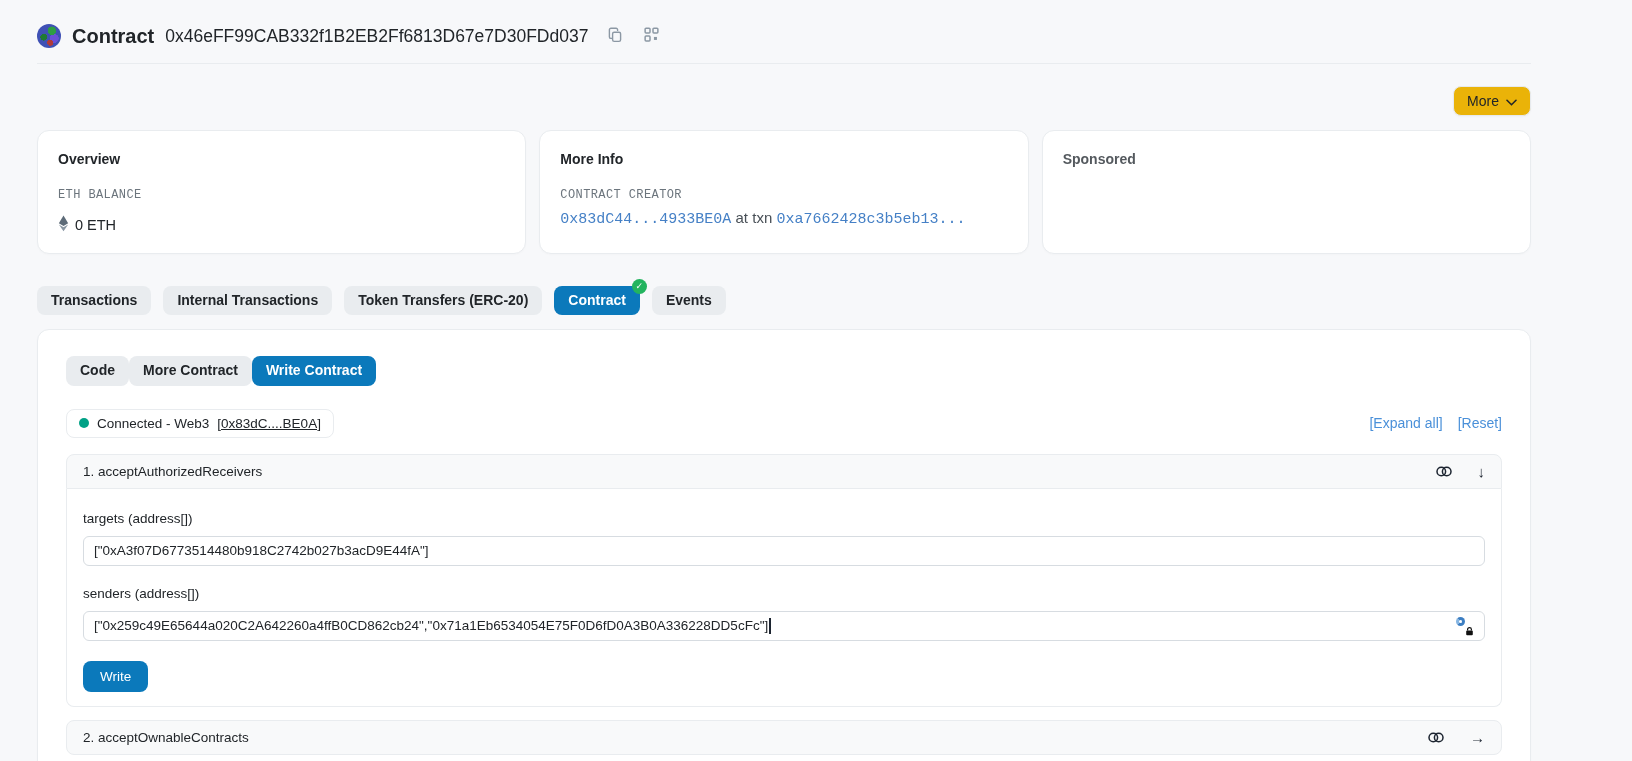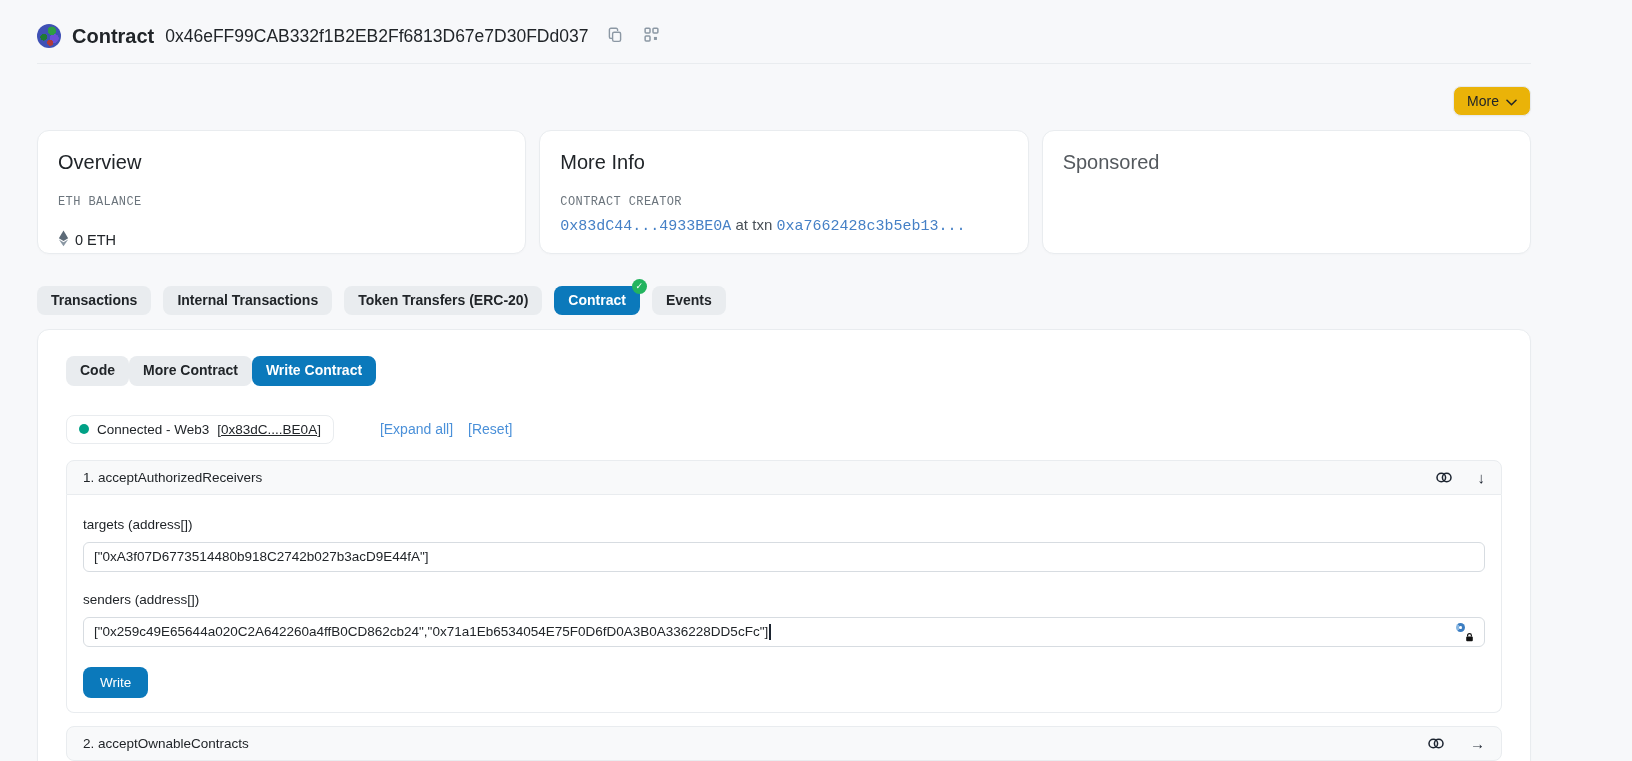--- a/index.html
+++ b/index.html
@@ -33,41 +33,41 @@
   .hdr-icon-btn{background:none;border:none;padding:2px;margin-left:6px;cursor:pointer;display:flex;align-items:center;color:#8c98a4;}
 
   
   .more-row{display:flex;justify-content:flex-end;margin-top:22px;}
   .more-btn{display:flex;align-items:center;gap:7px;background:#eab308;border:1px solid #e7eaed;border-radius:8px;
     padding:6px 13px;font-size:14px;color:#212529;cursor:pointer;box-shadow:0 1px 2px rgba(0,0,0,.03);font-family:inherit;}
 
   
   .cards{display:grid;grid-template-columns:1fr 1fr 1fr;gap:13px;margin-top:14px;}
   .card{background:#fff;border:1px solid #e9ecef;border-radius:12px;padding:20px;height:124px;box-shadow:0 1px 2px rgba(0,0,0,.02);}
-  .card-title{font-size:20px;font-weight:400;}
+  .card-title{font-size:14px;font-weight:700;}
   .card-title.muted{color:#54595e;}
   .card-label{margin-top:21px;font-size:12px;letter-spacing:.4px;color:#6c757d;font-family:Liberation Mono, monospace;}
-  .card-value{margin-top:21px;font-size:14.5px;display:flex;align-items:center;gap:6px;}
+  .card-value{margin-top:13px;font-size:14.5px;display:flex;align-items:center;gap:6px;}
   .creator-line{margin-top:7px;font-size:15px;}
   .creator-line .lnk{color:var(--link);text-decoration:none;cursor:pointer;font-family:Liberation Mono, monospace;}
   .creator-line .plain{color:#495057;}
 
   
   .tabs{display:flex;gap:12px;margin-top:32px;}
   .pill{position:relative;display:inline-flex;align-items:center;background:#e9ecef;border:none;border-radius:8px;
     padding:7px 14px;font-size:14px;font-weight:600;color:#212529;cursor:pointer;font-family:inherit;line-height:1.1;}
   .pill.active{background:var(--primary);color:#fff;}
   .verified-badge{position:absolute;top:-7px;right:-7px;width:15px;height:15px;border-radius:50%;
     background:var(--verified-badge);color:#fff;font-size:9px;font-weight:700;display:flex;align-items:center;justify-content:center;}
 
   
   .section-card{margin-top:14px;background:#fff;border:1px solid #e9ecef;border-radius:12px;padding:26px 28px 60px;box-shadow:0 1px 2px rgba(0,0,0,.02);}
   .sub-tabs{display:flex;}
 
-  .conn-row{display:flex;align-items:center;margin-top:29px;gap:46px;}
+  .conn-row{display:flex;justify-content:space-between;align-items:center;margin-top:23px;gap:46px;}
   .conn-pill{display:flex;align-items:center;gap:8px;border:1px solid #e9ecef;border-radius:8px;padding:6px 12px;font-size:13.5px;background:#fff;}
   .conn-dot{width:10px;height:10px;border-radius:50%;background:var(--connected-dot);}
   .conn-link{color:#212529;text-decoration:underline;cursor:pointer;}
   .list-actions{display:flex;gap:15px;font-size:14px;}
   .list-actions a{color:var(--link-light);text-decoration:none;cursor:pointer;}
 
   
   .acc{margin-top:16px;}
   .acc-header{display:flex;align-items:center;background:#f8f9fa;border:1px solid #e9ecef;border-radius:8px;
     padding:9px 16px;font-size:13.5px;cursor:pointer;min-height:34px;}

